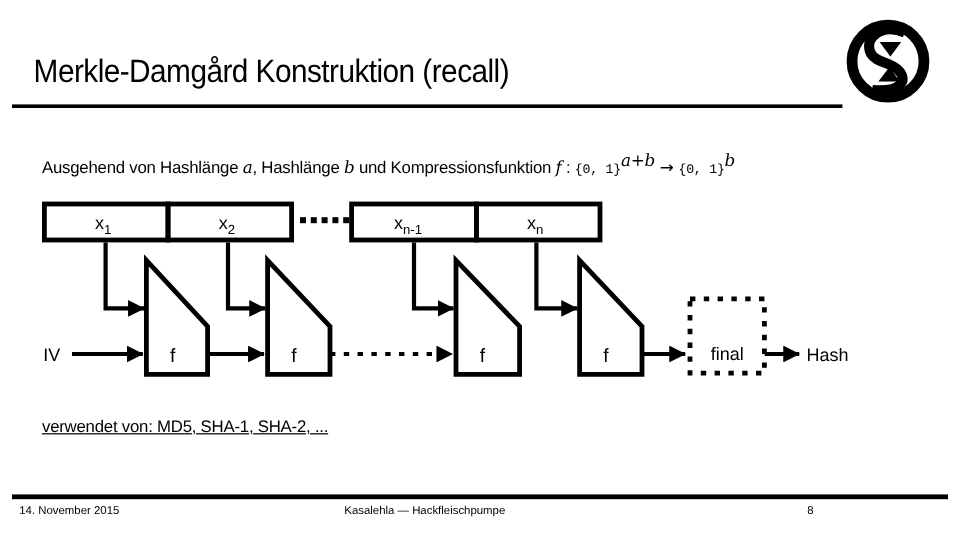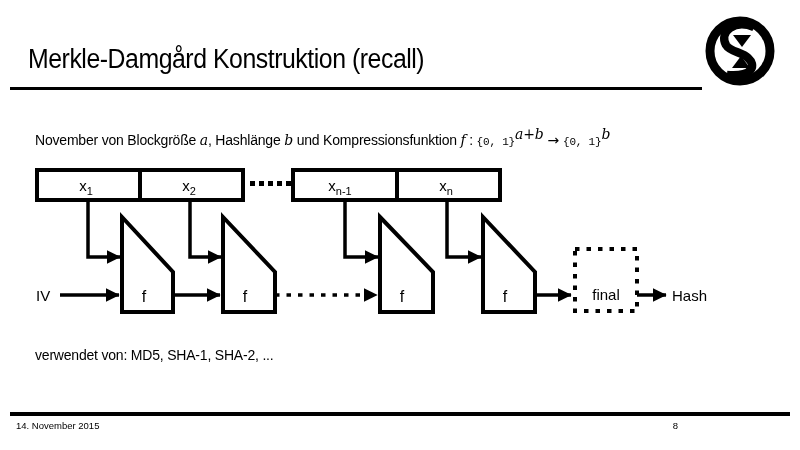--- a/index.html
+++ b/index.html
@@ -18,21 +18,21 @@
     position:absolute; left:35px; top:126px; font-size:14px; letter-spacing:-0.2px;
     white-space:nowrap;
   }
   .mvar{ font-family:"DejaVu Serif", serif; font-style:italic; }
   .mset{ font-family:Liberation Mono, monospace; font-size:11px; }
   .msup{ font-family:"DejaVu Serif", serif; font-style:italic; font-size:14px;
          vertical-align:6px; }
   .marrow{ font-family:"DejaVu Sans", sans-serif; font-size:14px; padding:0 4px;}
   .diagram{ position:absolute; left:20px; top:160px; width:760px; height:180px; }
   .diagram text{ font-family:"Liberation Sans", sans-serif; fill:#000; }
-  .usedby{ position:absolute; left:35px; top:347px; font-size:14px; letter-spacing:-0.2px; }
+  .usedby{ position:absolute; left:35px; top:347px; font-size:14px; letter-spacing:-0.2px;text-decoration:underline; }
   .footer-rule{ position:absolute; left:10px; top:412px; width:780px; height:4px; background:#000; }
   .footer{ position:absolute; left:0; top:420px; width:708px; height:16px; font-size:9.5px; }
   .footer .f-date{ position:absolute; left:16px; top:0; }
   .footer .f-credit{ position:absolute; left:0; top:0; width:100%; text-align:center; }
   .footer .f-page{ position:absolute; right:30px; top:0; }
 </style>
 </head>
 <body>
 
 <div class="slide">
@@ -41,21 +41,21 @@
   <div class="title-rule"></div>
 
   <svg class="logo" viewBox="0 0 76 76" aria-hidden="true">
     <circle cx="38" cy="38" r="30" fill="none" stroke="#000" stroke-width="9"></circle>
     <path d="M52 14 C 32 6, 17 19, 24 32 C 28 39, 40 39, 46 45 C 54 52, 52 64, 25 62" fill="none" stroke="#000" stroke-width="8.5"></path>
     <path d="M31 22 L49 22 L40 34 Z" fill="#000"></path>
     <path d="M30 55 L48 55 L39 43 Z" fill="#000"></path>
   </svg>
 
   <div class="intro">
-    <span>November von Blockgröße </span><span class="mvar">a</span><span>, Hashlänge </span><span class="mvar">b</span><span> und Kompressionsfunktion </span><span class="mvar">f</span><span> : </span><span class="mset">{0, 1}</span><span class="msup">a+b</span><span class="marrow">→</span><span class="mset">{0, 1}</span><span class="msup">b</span>
+    <span>Ausgehend von Hashlänge </span><span class="mvar">a</span><span>, Hashlänge </span><span class="mvar">b</span><span> und Kompressionsfunktion </span><span class="mvar">f</span><span> : </span><span class="mset">{0, 1}</span><span class="msup">a+b</span><span class="marrow">→</span><span class="mset">{0, 1}</span><span class="msup">b</span>
   </div>
 
   <svg class="diagram" viewBox="0 0 760 180">
     <defs>
       <marker id="arr" viewBox="0 0 10 10" refX="9.5" refY="5" markerWidth="4" markerHeight="4" orient="auto">
         <path d="M0 0 L10 5 L0 10 Z" fill="#000"></path>
       </marker>
     </defs>
 
     <g stroke="#000" stroke-width="4" fill="none">
@@ -113,16 +113,17 @@
     <text x="586" y="140" font-size="15" text-anchor="middle">final</text>
 
     <text x="652" y="141" font-size="15">Hash</text>
   </svg>
 
   <div class="usedby">verwendet von: MD5, SHA-1, SHA-2, ...</div>
 
   <div class="footer-rule"></div>
   <div class="footer">
     <span class="f-date">14. November 2015</span>
+    <span class="f-credit">Kasalehla — Hackfleischpumpe</span>
     <span class="f-page">8</span>
   </div>
 
 </div>
 
 </body></html>

